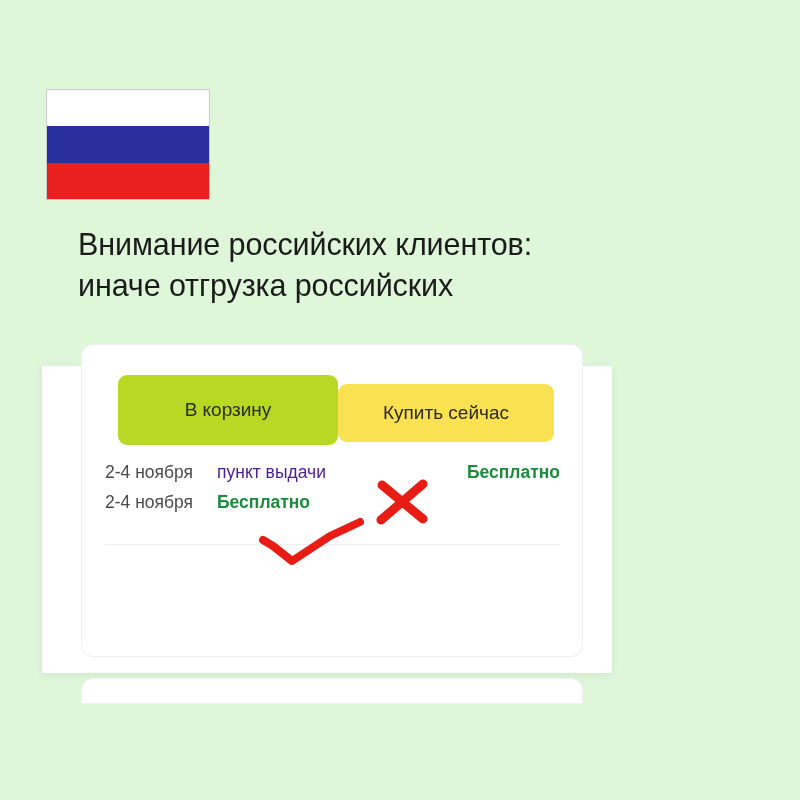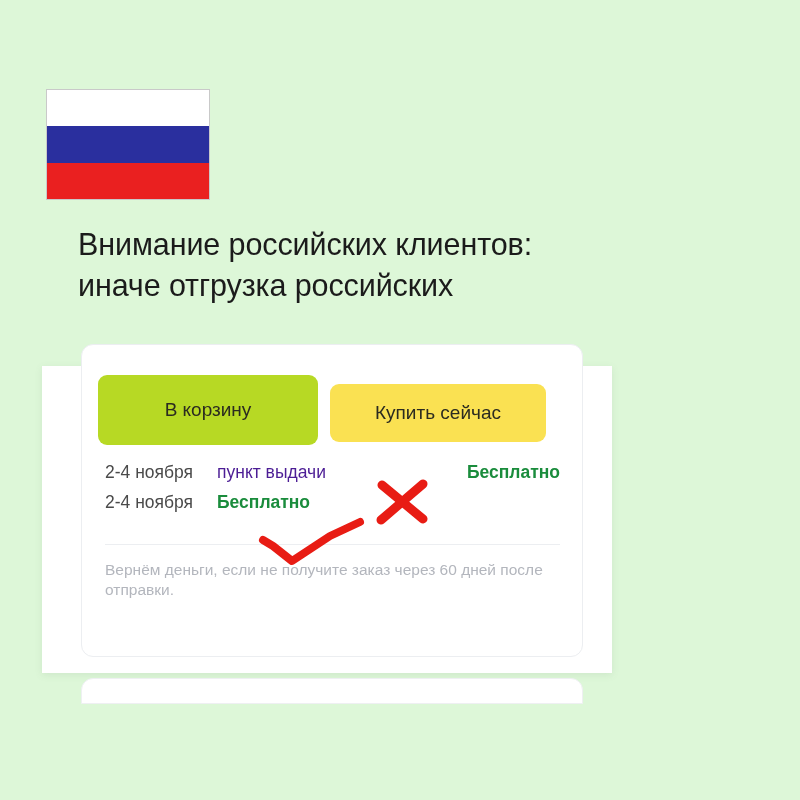--- a/index.html
+++ b/index.html
@@ -74,24 +74,23 @@
     height: 26px;
     background: #ffffff;
     border: 1px solid #eef0f2;
     border-radius: 12px 12px 0 0;
     box-sizing: border-box;
   }
 
   
   #buttons-row {
     position: absolute;
-    left: 16px;
+    left: 36px;
     top: 30px;
     display: flex;
-    gap: 12px;
   }
   .pbtn {
     border: none;
     border-radius: 9px;
     font-family: "Liberation Sans", sans-serif;
     font-size: 19px;
     color: #2b2b20;
     cursor: pointer;
     padding: 0;
     display: flex;
@@ -188,21 +187,20 @@
         <span class="price">Бесплатно</span>
       </div>
       <div class="drow">
         <span class="date">2-4 ноября</span>
         <span class="price">Бесплатно</span>
       </div>
     </div>
 
     <div id="panel-divider"></div>
 
-    <div id="fine-print">Вернём деньги, если не получите заказ через 60 дней после отправки.</div>
   </div>
 
   <div id="next-panel"></div>
 
   <svg id="annotations" viewBox="0 0 570 307">
     <g stroke="#e81c14" stroke-width="9" stroke-linecap="round" fill="none">
       <path d="M340 119 L381 153"></path>
       <path d="M381 118 L339 154"></path>
     </g>
     <g stroke="#e81c14" stroke-width="8" stroke-linecap="round" stroke-linejoin="round" fill="none">

